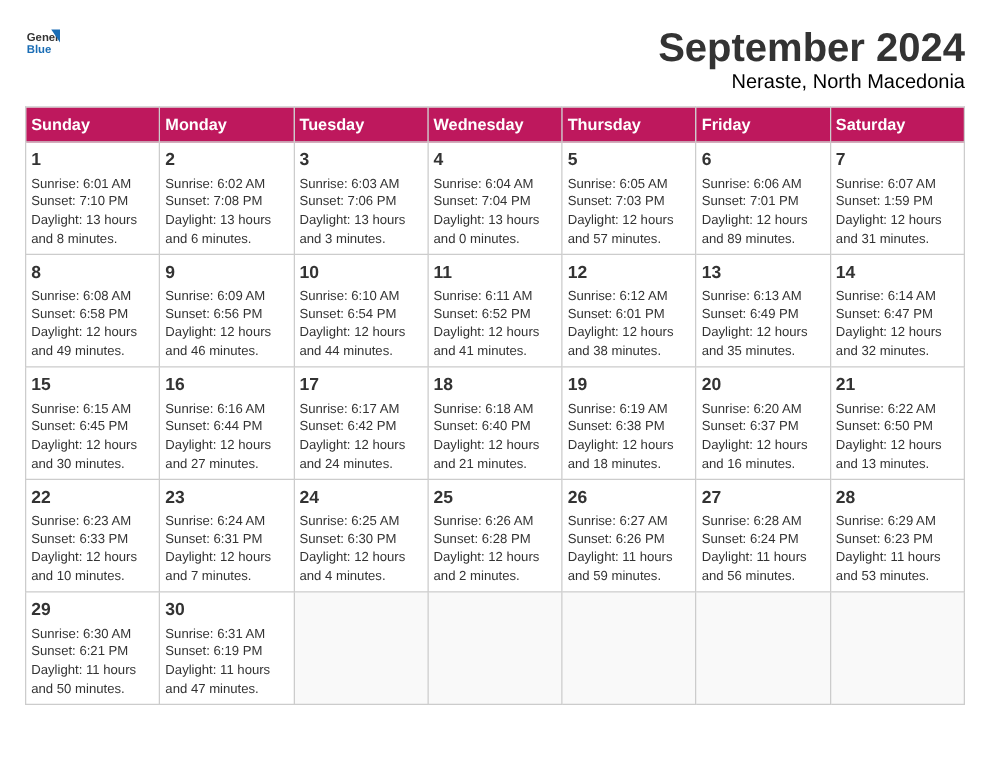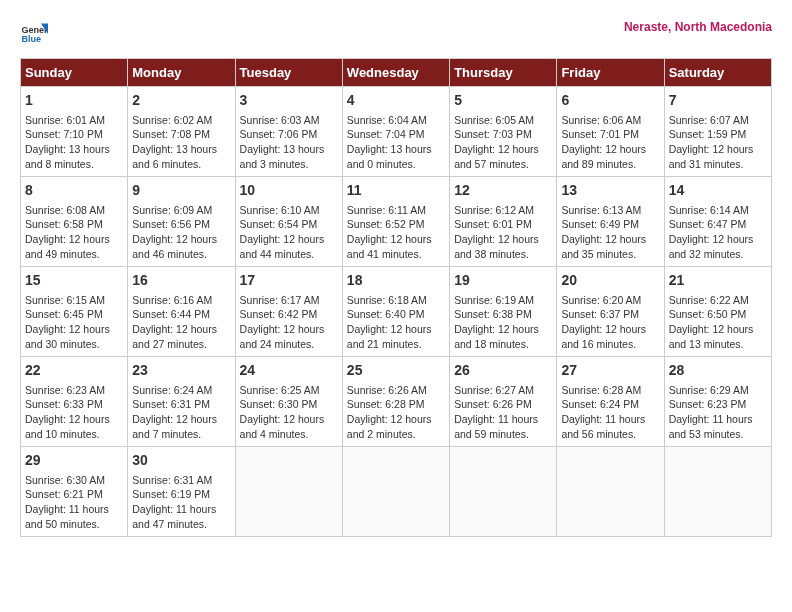--- a/index.html
+++ b/index.html
@@ -27,31 +27,30 @@
     }
     .title-area {
       text-align: right;
     }
     .month-title {
       font-size: 32px;
       font-weight: bold;
       color: #333;
     }
     .location-title {
-      font-size: 12px;
-      color: #be185d;
-      font-weight: bold;
+      font-size: 16px;
+      color: #000000;
     }
     table {
       width: 100%;
       border-collapse: collapse;
       table-layout: fixed;
     }
     th {
-      background-color: #7f1d1d;
+      background-color: #be185d;
       color: #fff;
       padding: 6px 4px;
       font-size: 13px;
       font-weight: bold;
       text-align: left;
       border: 1px solid #ccc;
     }
     td {
       border: 1px solid #ccc;
       vertical-align: top;
@@ -78,20 +77,21 @@
 
 <div class="header-area">
   <div class="logo">
     <svg class="logo-icon" viewBox="0 0 40 40" xmlns="http://www.w3.org/2000/svg">
       <text x="2" y="18" font-size="13" font-weight="bold" fill="#333">General</text>
       <text x="2" y="32" font-size="13" font-weight="bold" fill="#1a6db5">Blue</text>
       <polygon points="30,5 40,5 40,20" fill="#1a6db5"></polygon>
     </svg>
   </div>
   <div class="title-area">
+    <div class="month-title">September 2024</div>
     <div class="location-title">Neraste, North Macedonia</div>
   </div>
 </div>
 
 <table>
   <thead>
     <tr>
     <th>Sunday</th>
         <th>Monday</th>
         <th>Tuesday</th>

